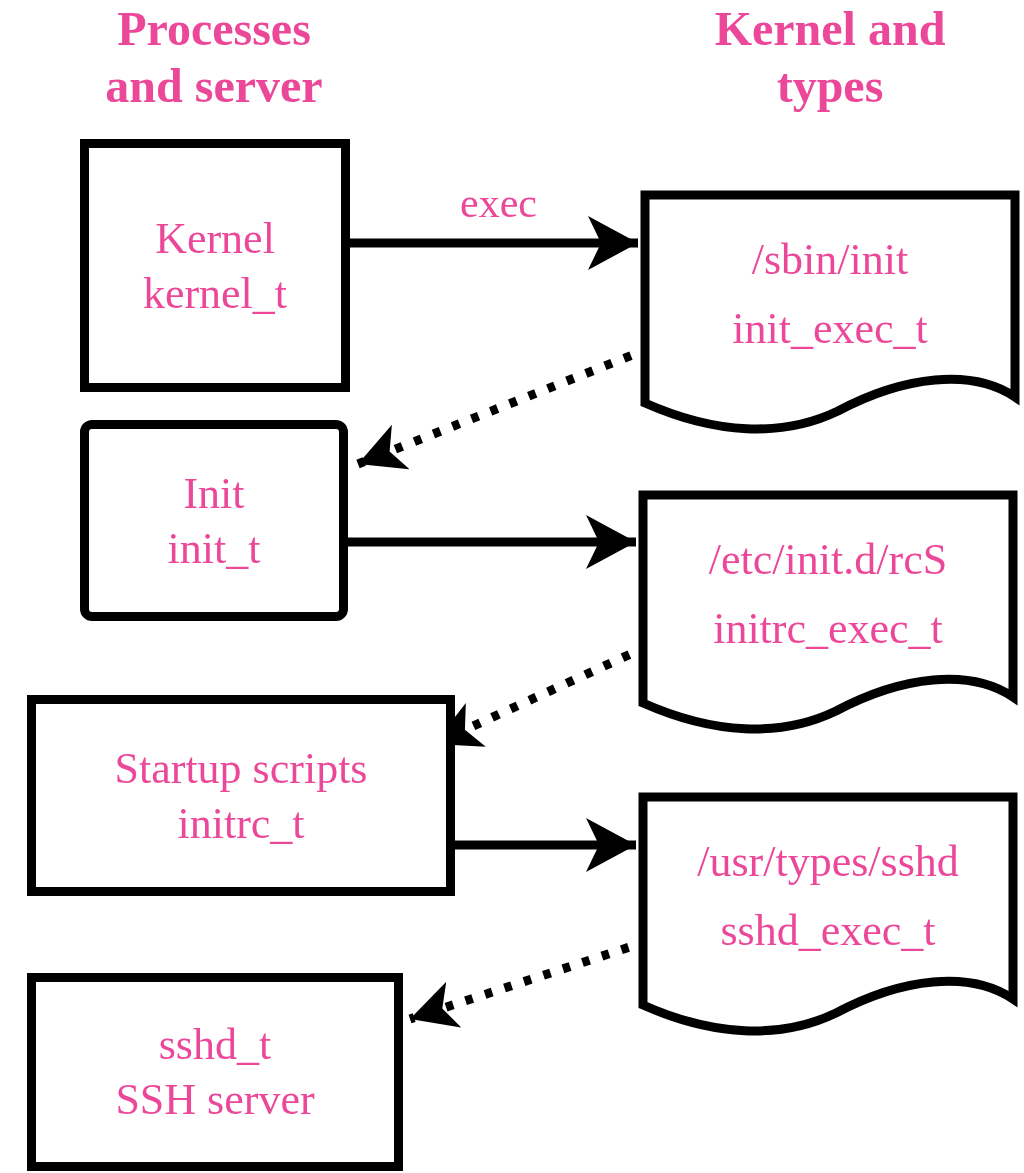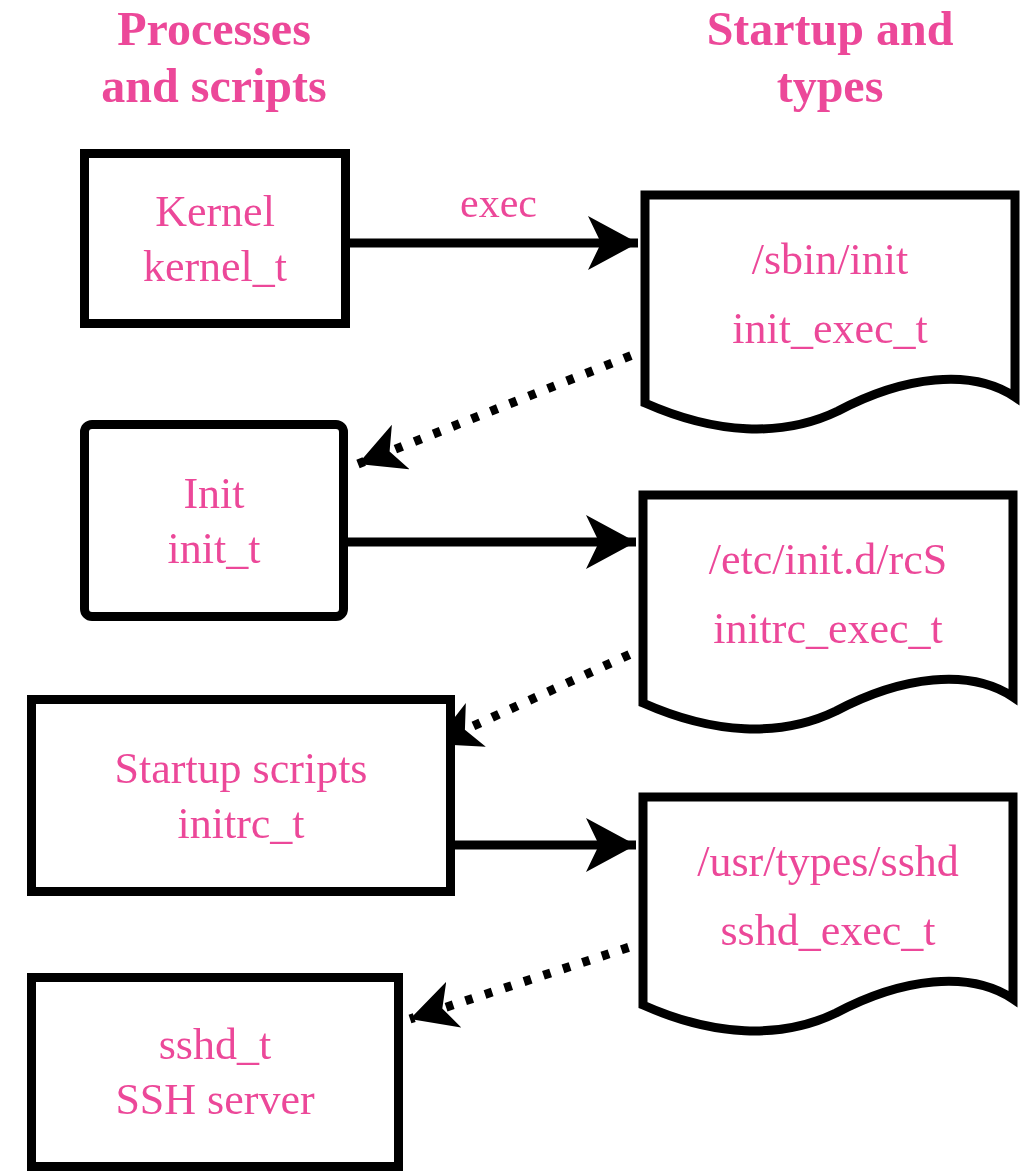--- a/index.html
+++ b/index.html
@@ -36,21 +36,21 @@
     border: 9px solid #000000;
     background: #ffffff;
     display: flex;
     flex-direction: column;
     align-items: center;
     justify-content: center;
     text-align: center;
     font-size: 44px;
     line-height: 55px;
   }
-  .pnode.kernel  { left: 80px;  top: 149px;  width: 270px; height: 179px; }
+  .pnode.kernel  { left: 80px;  top: 139px;  width: 270px; height: 253px; }
   .pnode.init    { left: 80px;  top: 420px;  width: 268px; height: 201px; border-radius: 12px; }
   .pnode.startup { left: 0px;   top: 695px;  width: 428px; height: 201px; margin-left: 27px; }
   .pnode.ssh     { left: 27px;  top: 973px;  width: 376px; height: 198px; }
 
   .onode {
     position: absolute;
     width: 380px;
     height: 250px;
   }
   .onode.doc1 { left: 640px; top: 190px; }
@@ -93,24 +93,24 @@
     pointer-events: none;
   }
 </style>
 </head>
 <body>
 
 <div class="stage">
 
   <div class="col-header left">
     <div>Processes</div>
-    <div>and scripts</div>
+    <div>and server</div>
   </div>
   <div class="col-header right">
-    <div>Startup and</div>
+    <div>Kernel and</div>
     <div>types</div>
   </div>
 
   <svg class="arrows" viewBox="0 0 1024 1173" xmlns="http://www.w3.org/2000/svg">
     <defs>
       <marker id="ah" markerUnits="userSpaceOnUse" markerWidth="60" markerHeight="56" refX="50" refY="27" orient="auto">
         <path d="M 0,0 L 50,27 L 0,54 L 13,27 Z" fill="#000000"></path>
       </marker>
       <marker id="ahd" markerUnits="userSpaceOnUse" markerWidth="56" markerHeight="50" refX="46" refY="24" orient="auto">
         <path d="M 0,0 L 46,24 L 0,48 L 12,24 Z" fill="#000000"></path>

